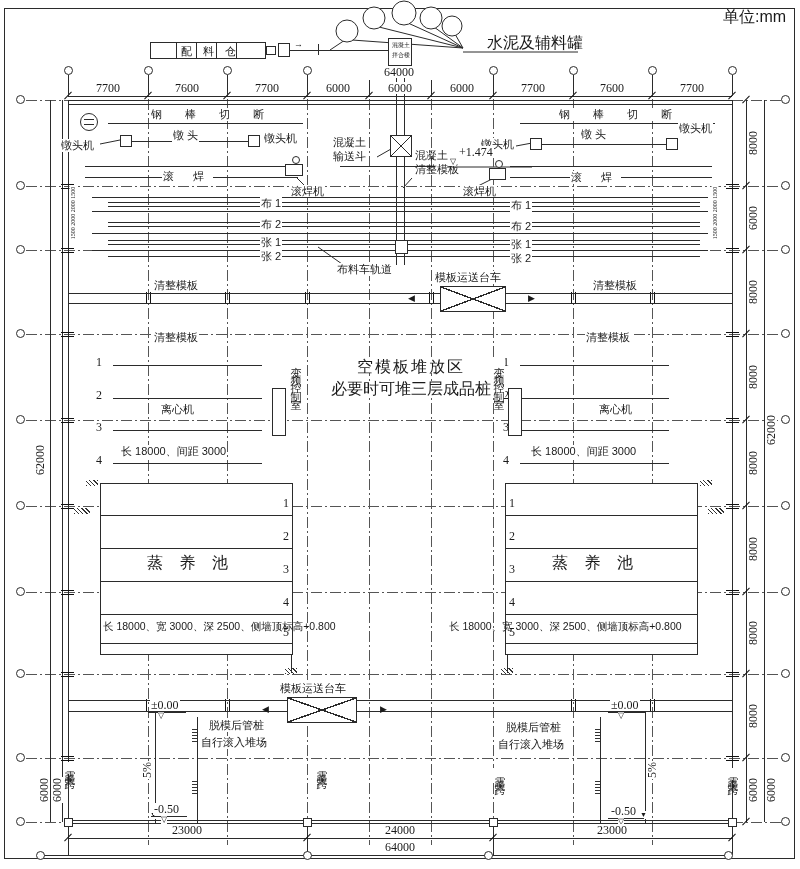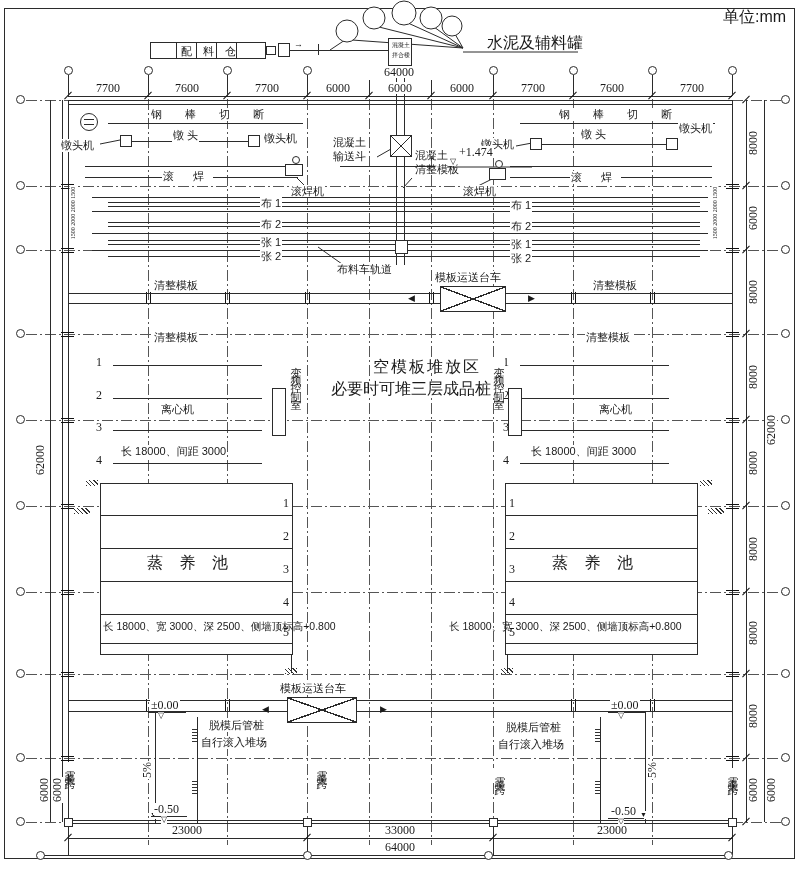--- a/index.html
+++ b/index.html
@@ -323,21 +323,21 @@
   <div class="dim" style="left:502px;top:356px">1</div>
   <div class="hl" style="left:520px;top:365px;width:149px"></div>
   <div class="dim" style="left:502px;top:389px">2</div>
   <div class="hl" style="left:520px;top:398px;width:149px"></div>
   <div class="lbl" style="left:598px;top:403px">离心机</div>
   <div class="dim" style="left:502px;top:421px">3</div>
   <div class="hl" style="left:520px;top:430px;width:149px"></div>
   <div class="lbl" style="left:530px;top:445px">长 18000、间距 3000</div>
   <div class="dim" style="left:502px;top:454px">4</div>
   <div class="hl" style="left:520px;top:463px;width:149px"></div>
-  <div class="lbl f12 ls2" style="left:372px;top:360px">空模板堆放区</div>
+  <div class="lbl f12 ls2" style="left:356px;top:360px">空模板堆放区</div>
   <div class="lbl f12" style="left:330px;top:382px">必要时可堆三层成品桩</div>
   <div class="vtxt" style="left:289px;top:358px;letter-spacing:8px">变频控制室</div>
   <div class="box" style="left:272px;top:388px;width:14px;height:48px"></div>
   <div class="vtxt" style="left:492px;top:358px;letter-spacing:8px">变频控制室</div>
   <div class="box" style="left:508px;top:388px;width:14px;height:48px"></div>
 
   <div class="box" style="left:100px;top:483px;width:193px;height:172px"></div>
   <div class="hl" style="left:100px;top:515px;width:193px"></div>
   <div class="hl" style="left:100px;top:548px;width:193px"></div>
   <div class="hl" style="left:100px;top:581px;width:193px"></div>
@@ -414,21 +414,21 @@
   <div class="vl" style="left:68px;top:823px;height:32px"></div>
   <div class="vl" style="left:307px;top:823px;height:32px"></div>
   <div class="vl" style="left:493px;top:823px;height:32px"></div>
   <div class="vl" style="left:732px;top:823px;height:32px"></div>
   <div class="hl" style="left:68px;top:838px;width:664px"></div>
   <div class="tick" style="left:63px;top:837px"></div>
   <div class="tick" style="left:302px;top:837px"></div>
   <div class="tick" style="left:488px;top:837px"></div>
   <div class="tick" style="left:727px;top:837px"></div>
   <div class="dim cx" style="left:187px;top:824px">23000</div>
-  <div class="dim cx" style="left:400px;top:824px">33000</div>
+  <div class="dim cx" style="left:400px;top:824px">24000</div>
   <div class="dim cx" style="left:612px;top:824px">23000</div>
   <div class="hl" style="left:40px;top:855px;width:692px"></div>
   <div class="dim cx" style="left:400px;top:841px">64000</div>
   <div class="sqm" style="left:64px;top:818px"></div>
   <div class="sqm" style="left:303px;top:818px"></div>
   <div class="sqm" style="left:489px;top:818px"></div>
   <div class="sqm" style="left:728px;top:818px"></div>
   <div class="bub" style="left:36px;top:851px"></div>
   <div class="bub" style="left:303px;top:851px"></div>
   <div class="bub" style="left:484px;top:851px"></div>

